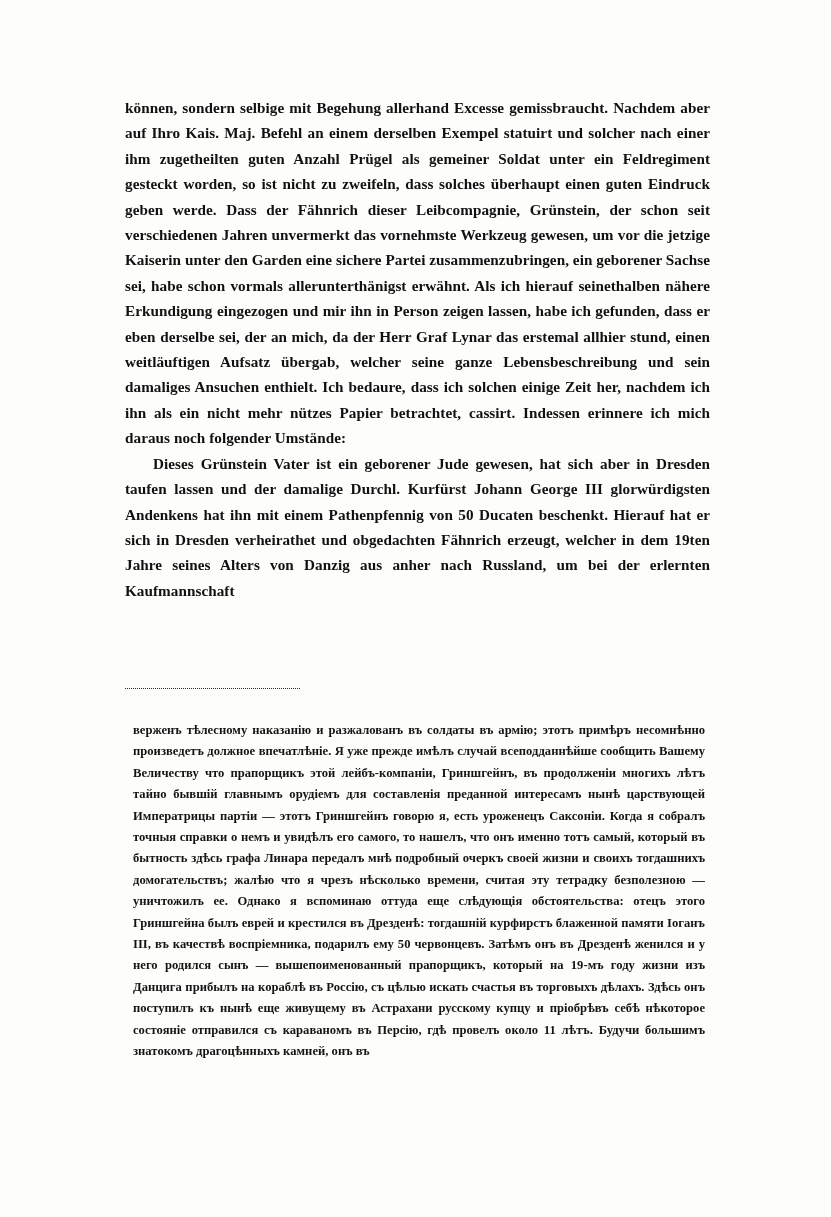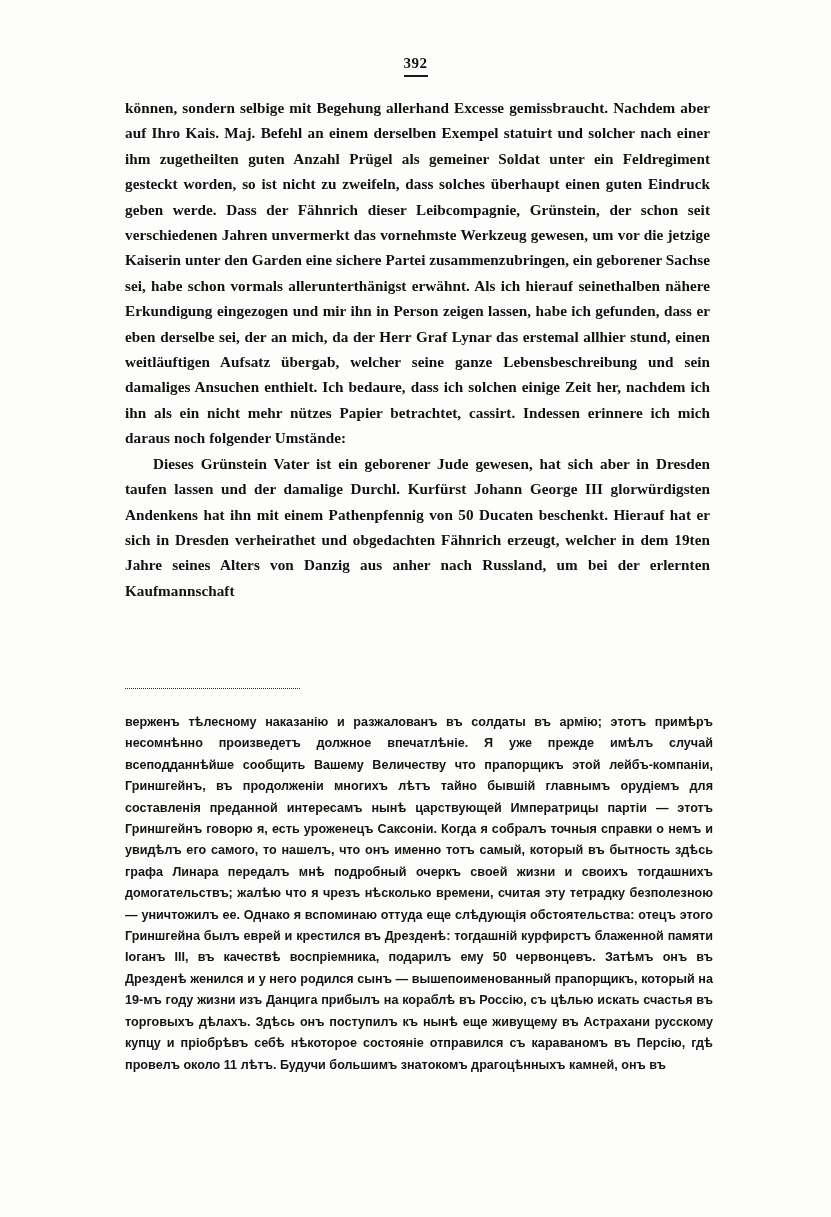--- a/index.html
+++ b/index.html
@@ -70,42 +70,39 @@
     height: 0;
     border-top: 1.6px dotted #2a2a2a;
   }
   .russian-block {
     position: absolute;
     left: 125px;
     top: 712px;
     width: 588px;
   }
   .russian-block p {
-    margin: 0;
-    font-family: Liberation Sans, sans-serif;
+    margin: 8px;
+    font-family: Liberation Serif, serif;
     font-weight: bold;
     font-size: 12.6px;
     line-height: 21.4px;
     text-align: justify;
     text-justify: inter-word;
     color: #141414;
     letter-spacing: 0.02px;
   }
   .russian-block p.first {
     text-indent: 0;
   }
 </style>
 </head>
 <body>
 
 <div class="page">
 
-  <div class="page-number-wrap">
-    <span class="page-number">392</span>
-  </div>
 
   <div class="german-block">
     <p>können, sondern selbige mit Begehung allerhand Excesse gemissbraucht. Nachdem aber auf Ihro Kais. Maj. Befehl an einem derselben Exempel statuirt und solcher nach einer ihm zugetheilten guten Anzahl Prügel als gemeiner Soldat unter ein Feldregiment gesteckt worden, so ist nicht zu zweifeln, dass solches überhaupt einen guten Eindruck geben werde. Dass der Fähnrich dieser Leibcompagnie, Grünstein, der schon seit verschiedenen Jahren unvermerkt das vornehmste Werkzeug gewesen, um vor die jetzige Kaiserin unter den Garden eine sichere Partei zusammenzubringen, ein geborener Sachse sei, habe schon vormals allerunterthänigst erwähnt. Als ich hierauf seinethalben nähere Erkundigung eingezogen und mir ihn in Person zeigen lassen, habe ich gefunden, dass er eben derselbe sei, der an mich, da der Herr Graf Lynar das erstemal allhier stund, einen weitläuftigen Aufsatz übergab, welcher seine ganze Lebensbeschreibung und sein damaliges Ansuchen enthielt. Ich bedaure, dass ich solchen einige Zeit her, nachdem ich ihn als ein nicht mehr nützes Papier betrachtet, cassirt. Indessen erinnere ich mich daraus noch folgender Umstände:</p>
     <p class="indented">Dieses Grünstein Vater ist ein geborener Jude gewesen, hat sich aber in Dresden taufen lassen und der damalige Durchl. Kurfürst Johann George III glorwürdigsten Andenkens hat ihn mit einem Pathenpfennig von 50 Ducaten beschenkt. Hierauf hat er sich in Dresden verheirathet und obgedachten Fähnrich erzeugt, welcher in dem 19ten Jahre seines Alters von Danzig aus anher nach Russland, um bei der erlernten Kaufmannschaft</p>
   </div>
 
   <div class="divider-wrap">
     <div class="divider"></div>
   </div>
 

